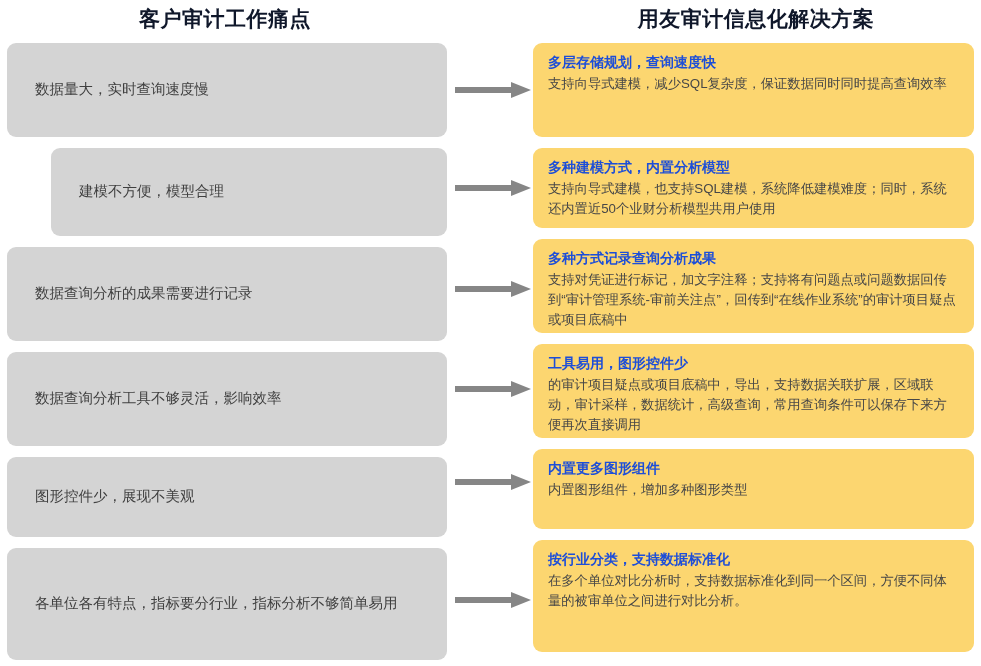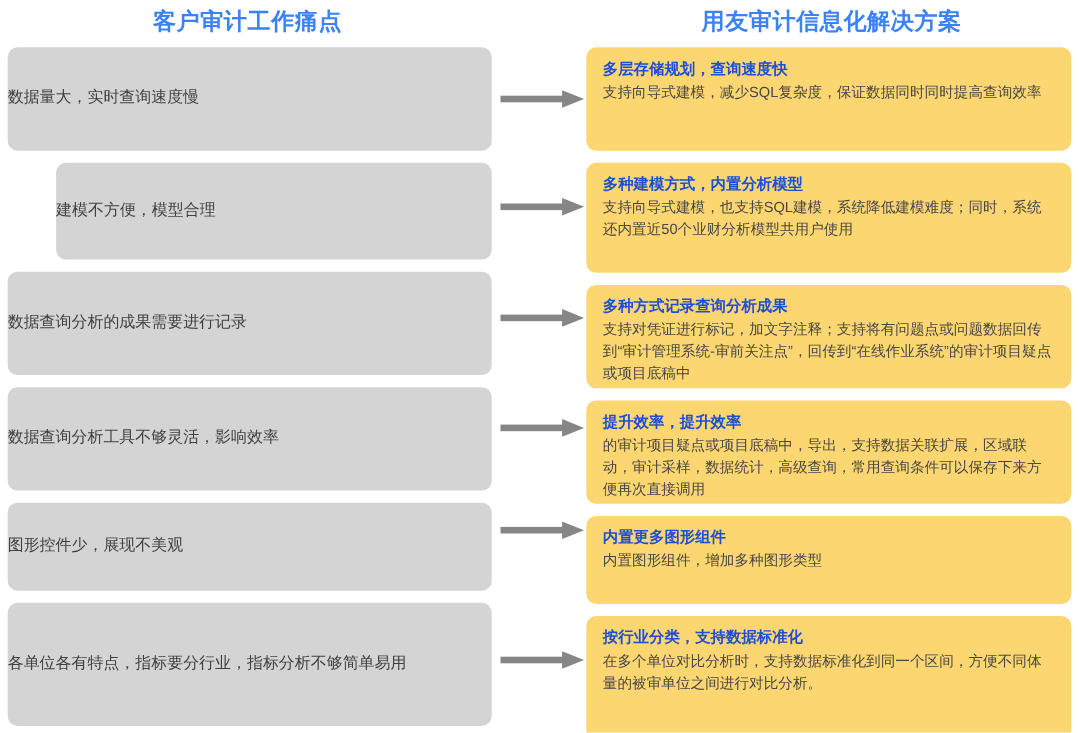--- a/index.html
+++ b/index.html
@@ -21,21 +21,21 @@
     width: 981px;
     height: 666px;
   }
 
   
   .col-title {
     position: absolute;
     top: 5px;
     font-size: 21px;
     font-weight: bold;
-    color: #3b82f6;
+    color: #0f172a;
     letter-spacing: 0.5px;
     text-align: center;
     white-space: nowrap;
   }
   .col-title.left  { left: 0;   width: 450px; }
   .col-title.right { left: 531px; width: 450px; }
 
   
   .col {
     position: absolute;
@@ -46,21 +46,21 @@
   .col.left  { left: 7px;   width: 440px; }
   .col.right { left: 533px; width: 441px; }
 
   
   .pain-box {
     background: #d4d4d4;
     border-radius: 9px;
     box-sizing: border-box;
     display: flex;
     align-items: center;
-    padding: 0 0;
+    padding: 0 28px;
     margin-bottom: 11px;
     color: #3f3f3f;
     font-size: 14.5px;
     line-height: 1.45;
   }
 
   
   .sol-box {
     background: #fcd670;
     border-radius: 9px;
@@ -138,30 +138,30 @@
     <div class="pain-box" style="height:112px;">
         <span>各单位各有特点，指标要分行业，指标分析不够简单易用</span>
       </div>
   </div>
 
   <div class="col right">
     <div class="sol-box" style="height:94px;">
       <div class="sol-title">多层存储规划，查询速度快</div>
       <div class="sol-desc">支持向导式建模，减少SQL复杂度，保证数据同时同时提高查询效率</div>
     </div>
-    <div class="sol-box" style="height:100px;">
+    <div class="sol-box" style="height:80px;">
       <div class="sol-title">多种建模方式，内置分析模型</div>
       <div class="sol-desc">支持向导式建模，也支持SQL建模，系统降低建模难度；同时，系统还内置近50个业财分析模型共用户使用</div>
     </div>
     <div class="sol-box" style="height:94px;">
       <div class="sol-title">多种方式记录查询分析成果</div>
       <div class="sol-desc">支持对凭证进行标记，加文字注释；支持将有问题点或问题数据回传到“审计管理系统-审前关注点”，回传到“在线作业系统”的审计项目疑点或项目底稿中</div>
     </div>
     <div class="sol-box" style="height:94px;">
-      <div class="sol-title">提升效率，提升效率</div>
+      <div class="sol-title">工具易用，图形控件少</div>
       <div class="sol-desc">的审计项目疑点或项目底稿中，导出，支持数据关联扩展，区域联动，审计采样，数据统计，高级查询，常用查询条件可以保存下来方便再次直接调用</div>
     </div>
     <div class="sol-box" style="height:80px;">
       <div class="sol-title">内置更多图形组件</div>
       <div class="sol-desc">内置图形组件，增加多种图形类型</div>
     </div>
     <div class="sol-box" style="height:112px;">
       <div class="sol-title">按行业分类，支持数据标准化</div>
       <div class="sol-desc">在多个单位对比分析时，支持数据标准化到同一个区间，方便不同体量的被审单位之间进行对比分析。</div>
     </div>

